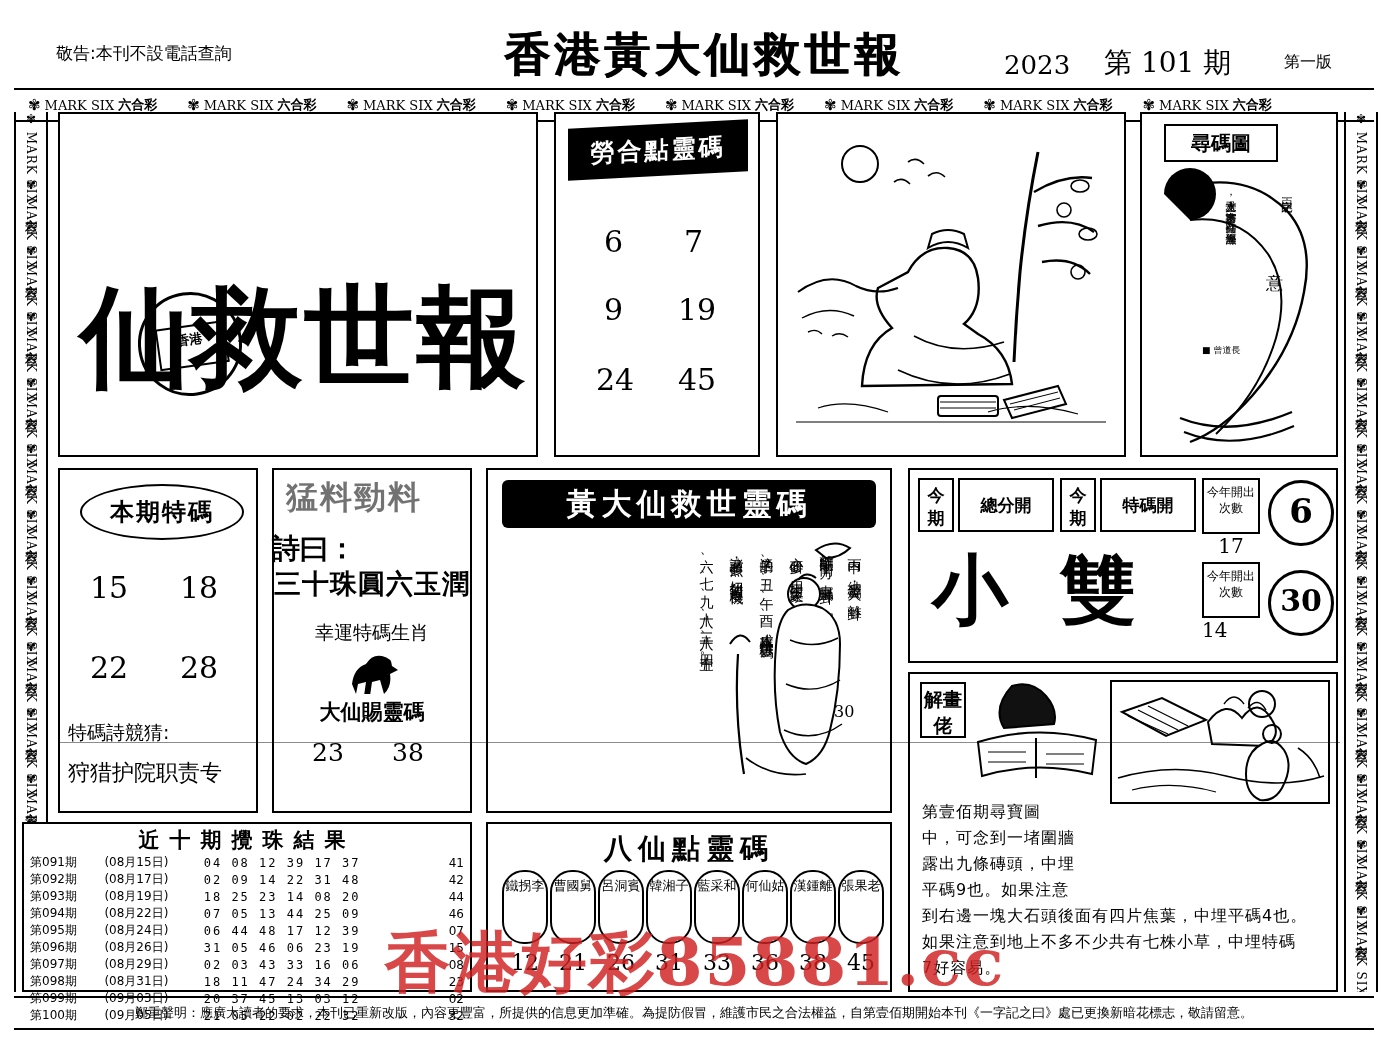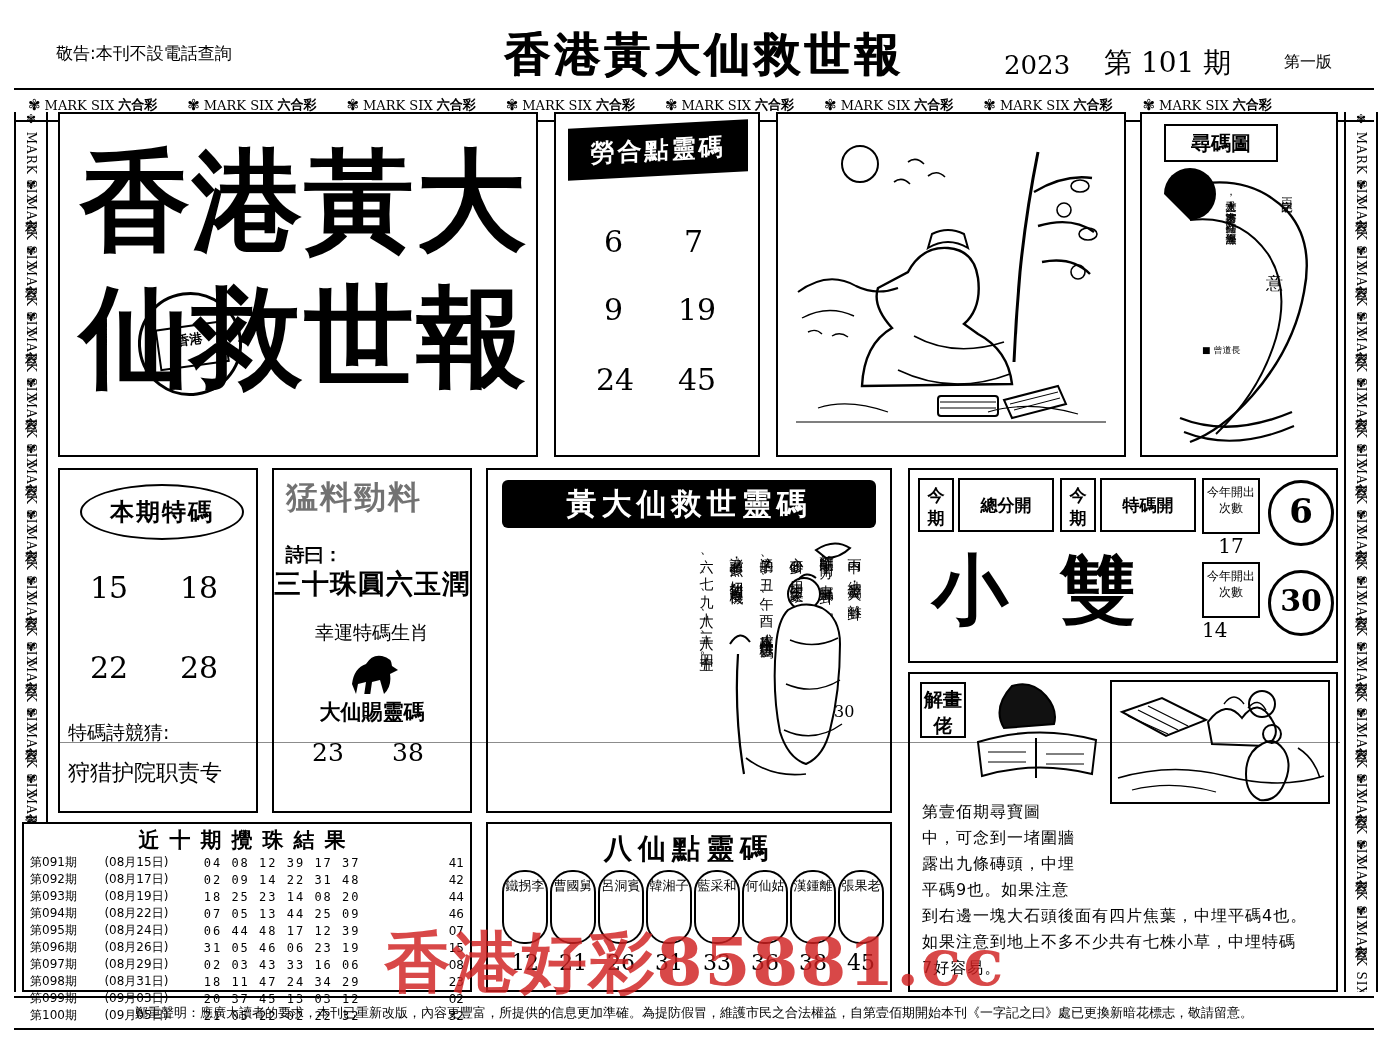--- a/index.html
+++ b/index.html
@@ -181,21 +181,20 @@
       <div class="msv" style="display: block; height: 66px;">✾ MARK SIX 六合彩</div>
       <div class="msv" style="display: block; height: 66px;">✾ MARK SIX 六合彩</div>
       <div class="msv" style="display: block; height: 66px;">✾ MARK SIX 六合彩</div>
       <div class="msv" style="display: block; height: 66px;">✾ MARK SIX 六合彩</div>
       <div class="msv" style="display: block; height: 66px;">✾ MARK SIX 六合彩</div>
       <div class="msv" style="display: block; height: 66px;">✾ MARK SIX 六合彩</div>
       <div class="msv" style="display: block; height: 66px;">✾ MARK SIX 六合彩</div>
     </div>
 
   <div class="box logobox">
-    <div class="logo-cn logo-row1">香港黃大</div>
     <div class="logo-cn logo-row2">仙救世報</div>
     <div class="stamp">
       <div class="stamp-in"></div>
       <div class="stamp-t">香港</div>
     </div>
   </div>
 
   <div class="box luckybox">
     <div class="lucky-banner">勞合點靈碼</div>
     <div class="lnum" style="left:48px;top:110px">6</div>
@@ -257,21 +256,21 @@
     <div class="tnum" style="left:30px;top:100px">15</div>
     <div class="tnum" style="left:120px;top:100px">18</div>
     <div class="tnum" style="left:30px;top:180px">22</div>
     <div class="tnum" style="left:120px;top:180px">28</div>
     <div class="tema-q">特碼詩競猜:</div>
     <div class="tema-a">狩猎护院职责专</div>
   </div>
 
   <div class="box menglia">
     <div class="ml-title">猛料勁料</div>
-    <div class="ml-c" style="left:-58px;top:72px;font-size:19px;font-weight:bold">詩曰：</div>
+    <div class="ml-c" style="left:-58px;top:60px;font-size:28px;font-weight:bold">詩曰：</div>
     <div class="ml-c" style="top:96px;font-size:27px;font-weight:bold;letter-spacing:1px">三十珠圓六玉潤</div>
     <div class="ml-c" style="top:150px;font-size:19px">幸運特碼生肖</div>
     <div class="art" style="left:72px;top:182px">
       <svg width="56" height="42" viewBox="0 0 56 42">
         <path d="M6 32 q2 -16 14 -20 q6 -10 16 -8 q10 2 10 10 l6 4 l-8 4 q2 12 -6 20 l-4 -14 l-8 2 l-2 14 l-6 0 l2 -14 l-8 2 l-2 10 z" fill="#000"></path>
       </svg>
     </div>
     <div class="ml-c" style="top:228px;font-size:21px;font-weight:bold">大仙賜靈碼</div>
     <div style="position:absolute;left:38px;top:268px;font-size:25px;font-family:'DejaVu Serif',serif">23</div>
     <div style="position:absolute;left:118px;top:268px;font-size:25px;font-family:'DejaVu Serif',serif">38</div>

